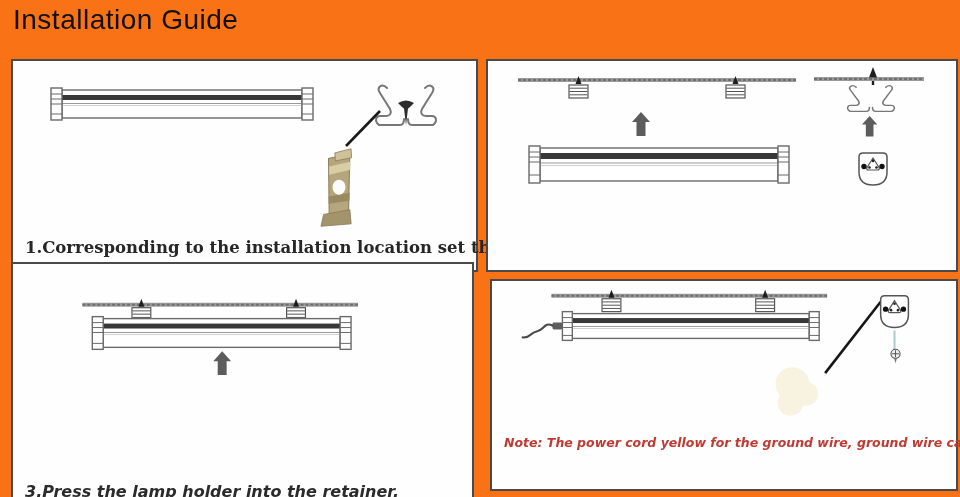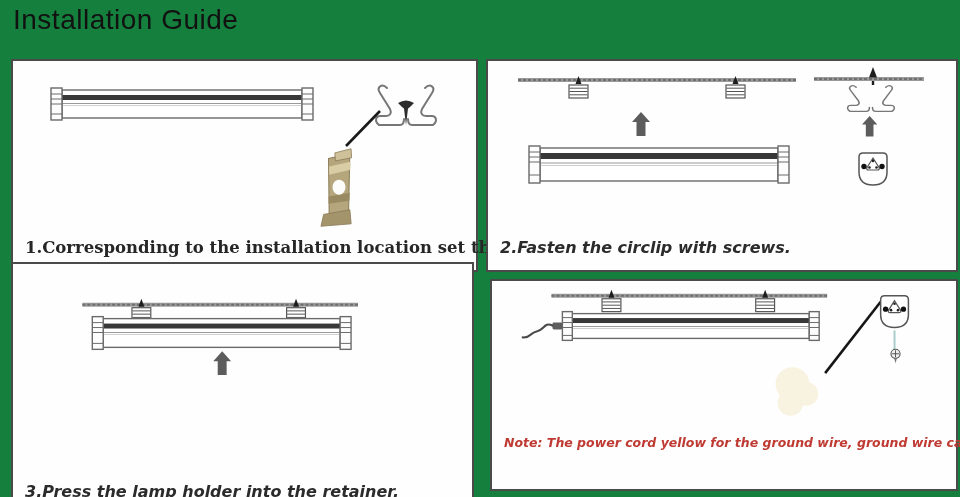--- a/index.html
+++ b/index.html
@@ -1,17 +1,17 @@
 <!DOCTYPE html>
 <html><head>
 <meta charset="utf-8">
 <style>
   html,body { margin:0; padding:0; background:#ffffff; }
   #stage {
-    position:relative; width:960px; height:497px; background:#15803d;
+    position:relative; width:960px; height:497px; background:#f97316;
     font-family:"Liberation Sans", sans-serif; overflow:hidden;
   }
   .page-title {
     position:absolute; left:13px; top:4px;
     font-size:28px; font-weight:500; color:#111; letter-spacing:0.5px;
   }
   .panel {
     position:absolute; background:#fefefe;
     border:2px solid #4a4a4a; box-sizing:border-box;
   }
@@ -143,21 +143,20 @@
       <g>
         <rect x="326" y="16" width="110" height="4" fill="#9a9a9a"></rect>
         <line x1="326" y1="18" x2="436" y2="18" stroke="#6f6f6f" stroke-width="2" stroke-dasharray="3,2"></line>
         <polygon points="385,6 389,16.5 381,16.5" fill="#1e1e1e"></polygon>
         <rect x="383.8" y="20" width="2.4" height="4" fill="#1e1e1e"></rect>
       </g>
       <use href="#wire-profile" transform="translate(358,23) scale(0.78,0.65)"></use>
       <use href="#arrow-up" transform="translate(374,55) scale(0.85)"></use>
       <use href="#socket-face" x="370" y="90"></use>
     </svg>
-    <div class="caption">2.Fasten the circlip with screws.</div>
   </div>
 
   <div class="panel" id="panel-3">
     <svg viewBox="0 0 463 208">
       <g>
         <rect x="70" y="17" width="278" height="4" fill="#9a9a9a"></rect>
         <line x1="70" y1="19" x2="348" y2="19" stroke="#6f6f6f" stroke-width="2" stroke-dasharray="3,2"></line>
       </g>
       <use href="#clip-unit" x="120" y="22"></use>
       <use href="#clip-unit" x="276" y="22"></use>

